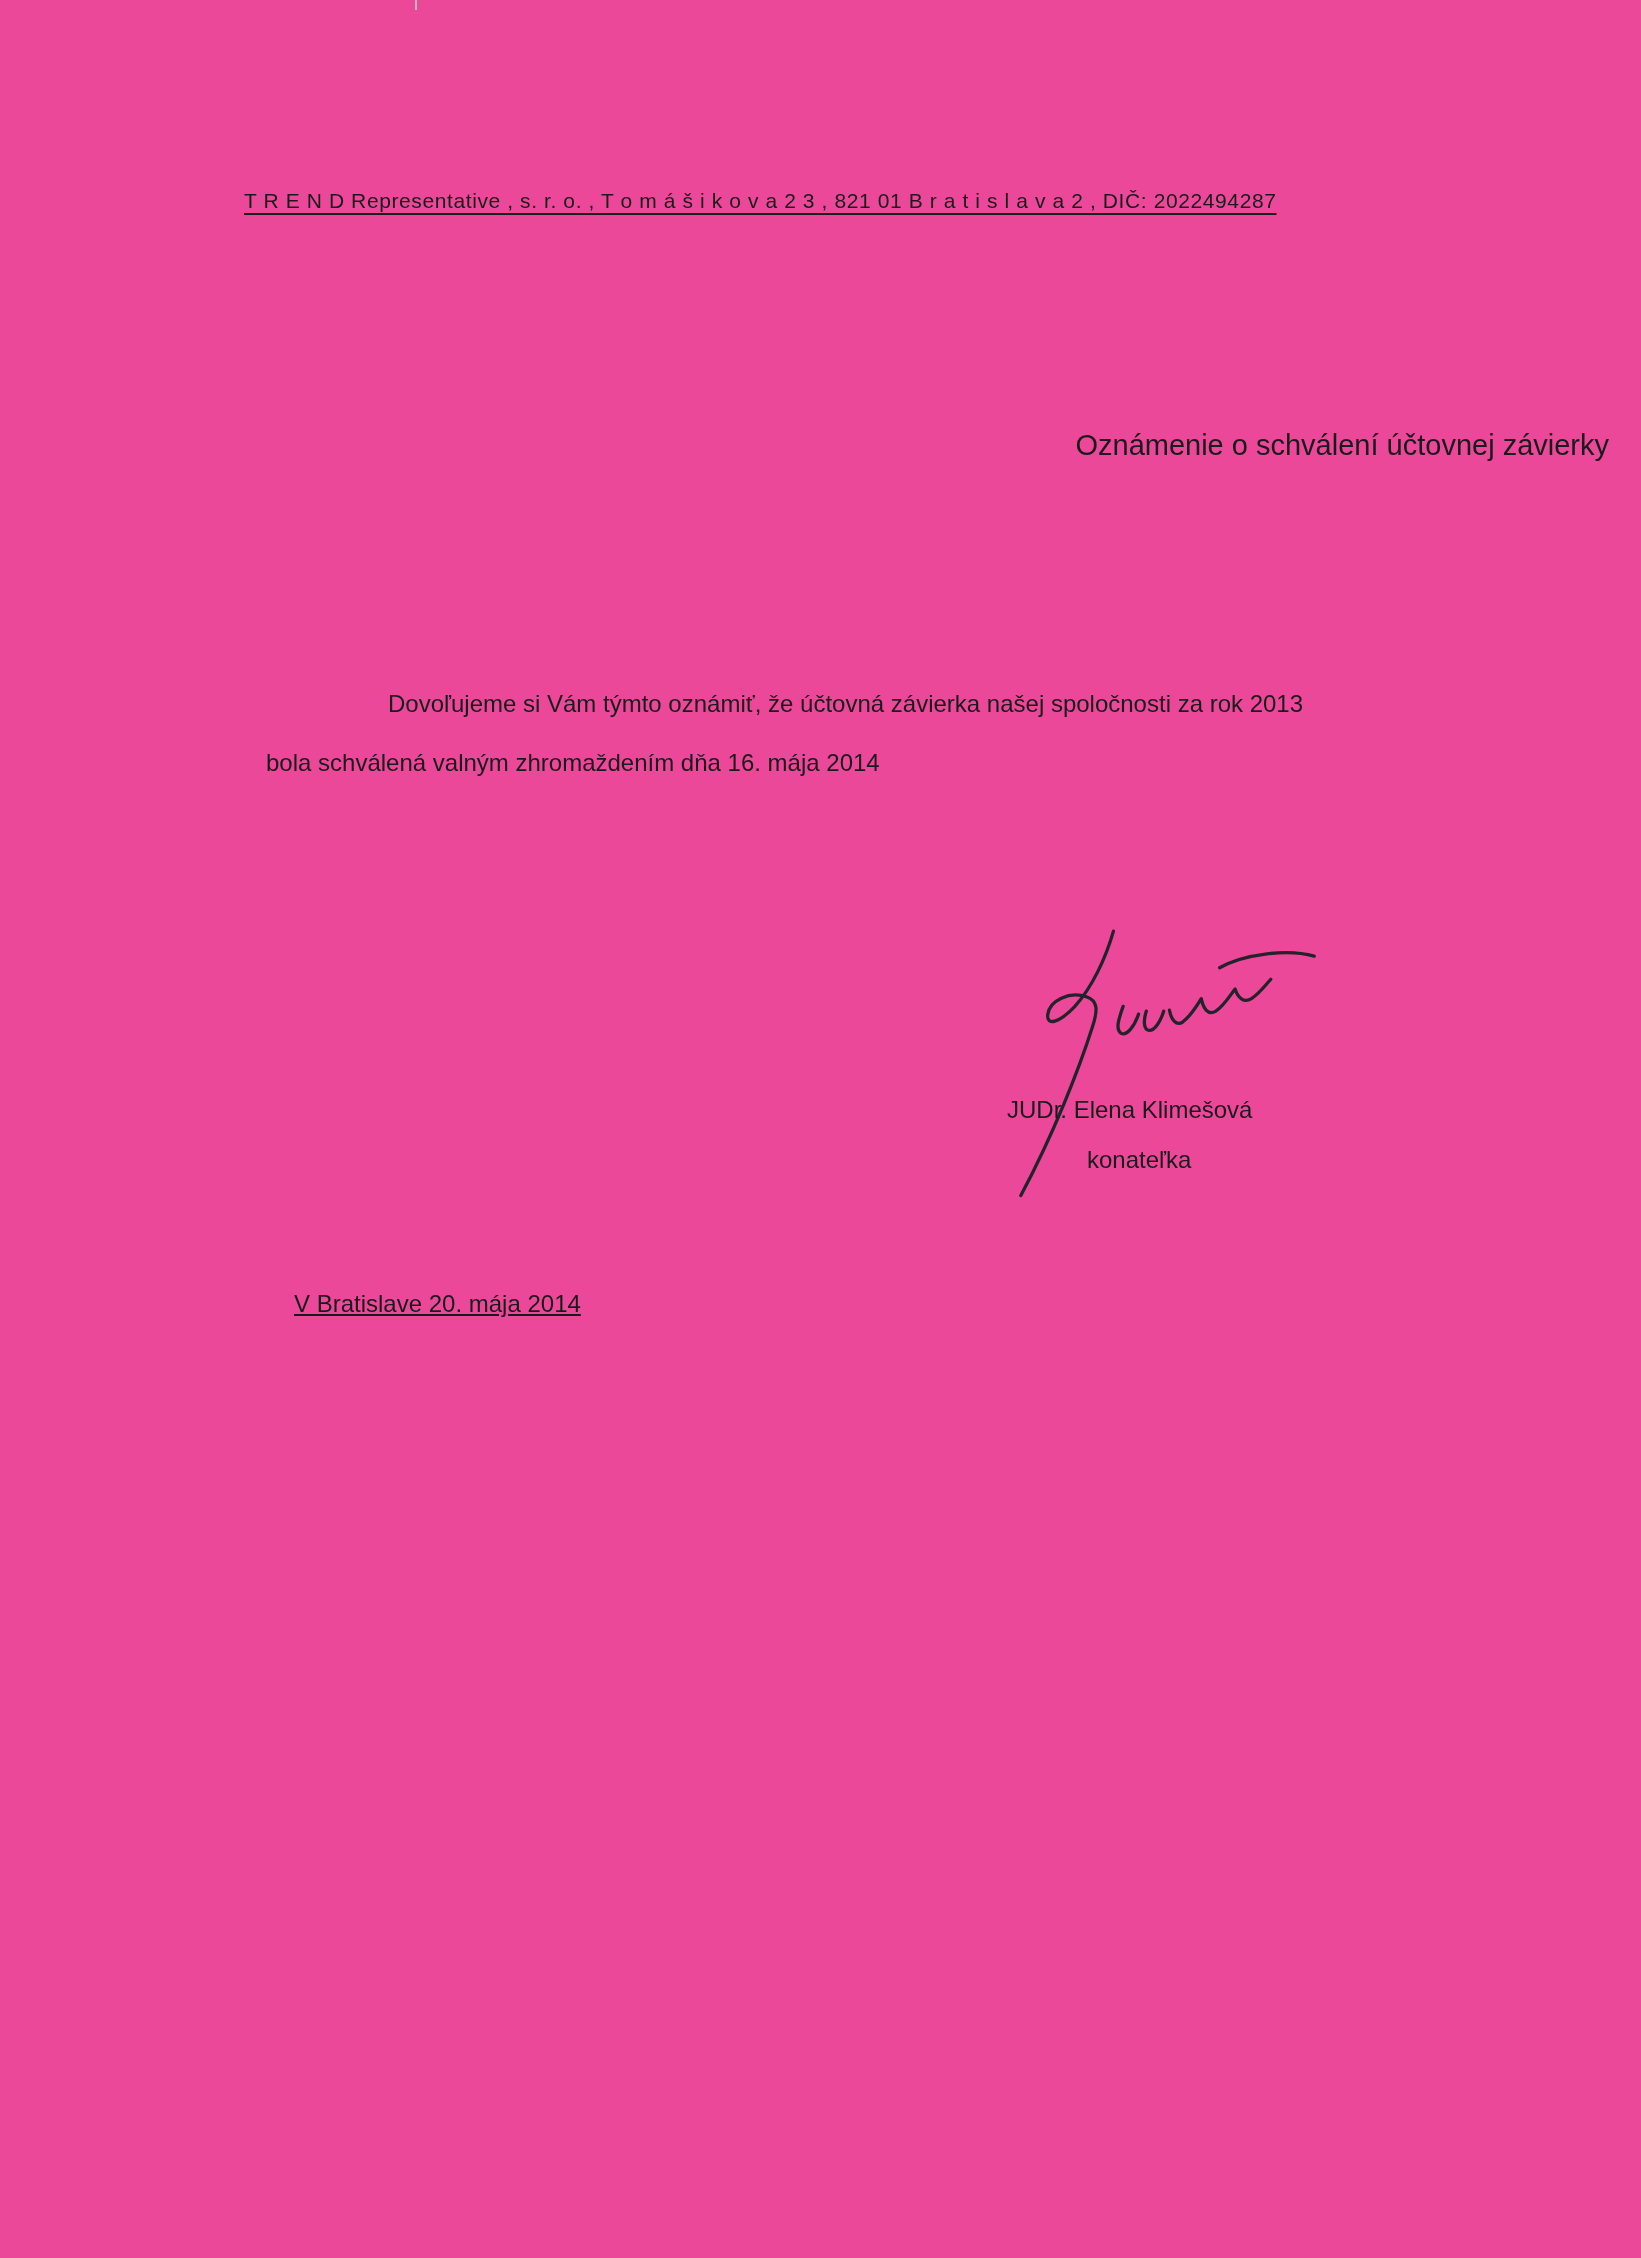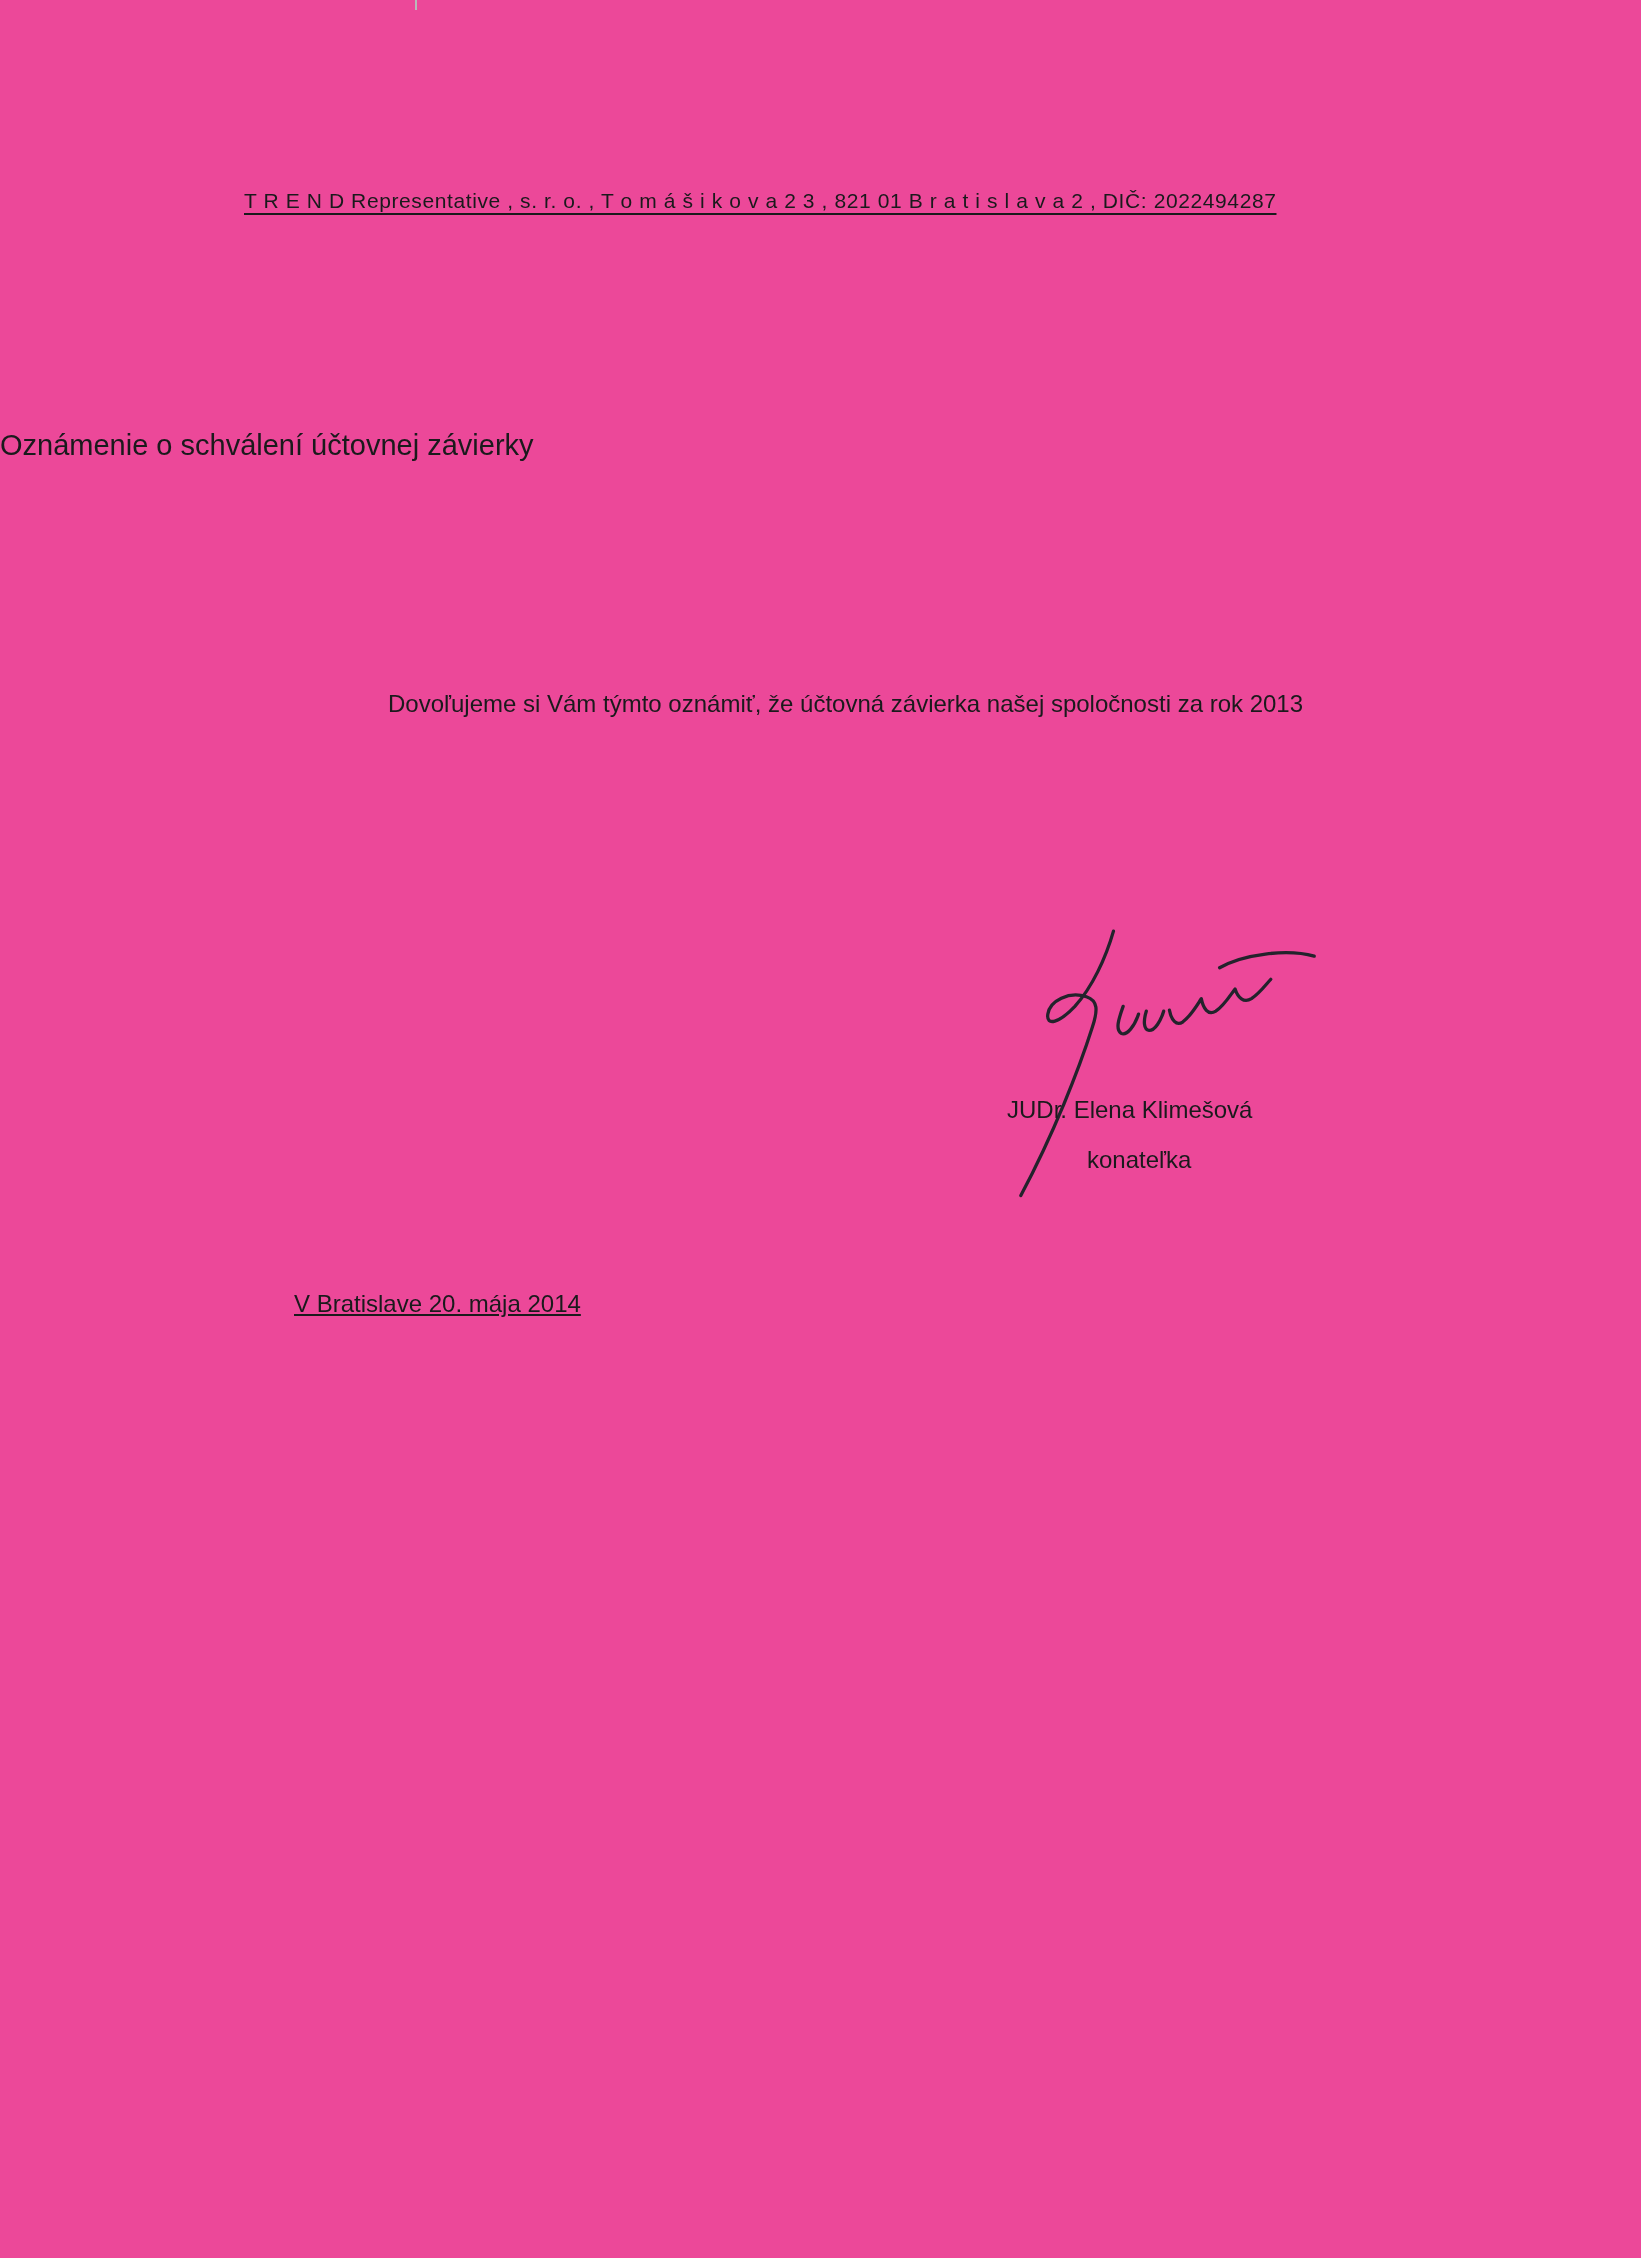--- a/index.html
+++ b/index.html
@@ -26,21 +26,21 @@
     text-decoration: underline;
     text-underline-offset: 4.8px;
     white-space: nowrap;
     color: #1a1a1c;
   }
   .doc-title-wrap {
     position: absolute;
     left: 0;
     top: 429px;
     width: 1609px;
-    text-align: left;
+    text-align: right;
   }
   .doc-title {
     font-size: 29px;
     color: #1a1a1c;
   }
   .body-block {
     position: absolute;
     left: 266px;
     top: 674px;
     width: 1159px;
@@ -112,20 +112,21 @@
   <div class="scan-mark-top"></div>
 
   <div class="company-header">T R E N D  Representative , s. r. o. , T o m á š i k o v a  2 3 ,  821 01  B r a t i s l a v a  2 , DIČ: 2022494287</div>
 
   <div class="doc-title-wrap">
     <span class="doc-title">Oznámenie o schválení účtovnej závierky</span>
   </div>
 
   <div class="body-block">
     <div class="body-line-1">Dovoľujeme si Vám týmto oznámiť, že účtovná závierka našej spoločnosti za rok 2013</div>
+    <div class="body-line-2">bola schválená valným zhromaždením dňa 16. mája 2014</div>
   </div>
 
   <div class="signature-block">
     <svg class="signature-svg" viewBox="0 0 400 330" xmlns="http://www.w3.org/2000/svg">
       <g fill="none" stroke="#23232c" stroke-width="3.4" stroke-linecap="round" stroke-linejoin="round">
 
         <path d="M158,34 C150,62 136,92 118,112 C102,129 88,133 90,120 C92,106 112,96 130,102 C142,106 142,116 136,134 C122,178 96,244 62,308"></path>
 
         <path d="M168,112 C163,126 160,136 166,140 C172,143 180,132 184,120"></path>
         <path d="M192,117 C189,127 189,136 195,137 C201,137 207,127 210,117"></path>

